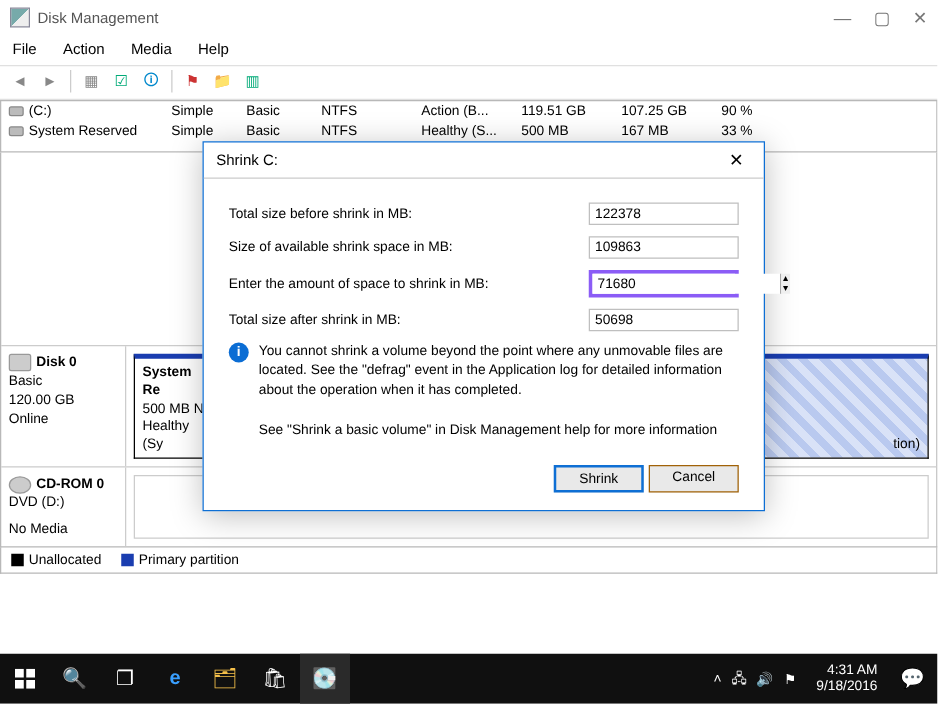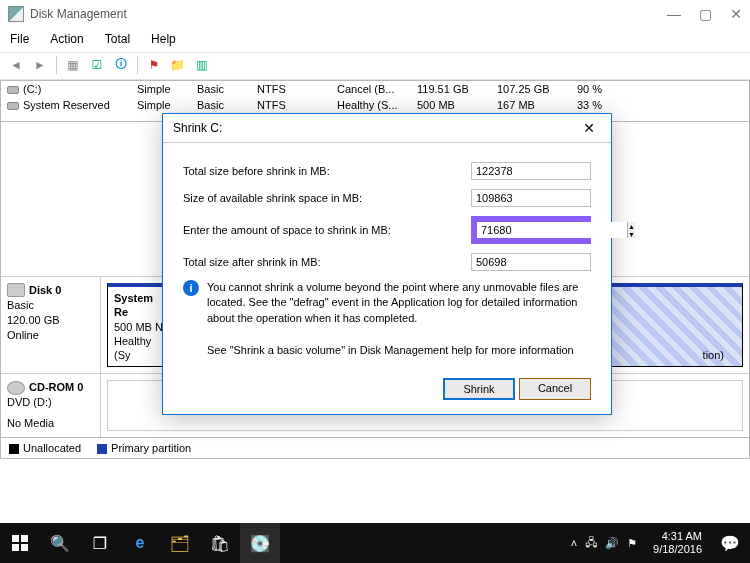--- a/index.html
+++ b/index.html
@@ -194,21 +194,21 @@
     width: 120px;
     border: 1px solid #bfbfbf;
     background: #fff;
     padding: 2px 4px;
     font-size: 11px;
     color: #000;
   }
   .dlg-row .spin {
     width: 120px;
     display: flex;
-    border: 6px solid #8b5cf6;
+    border: 3px solid #8b5cf6;
   }
   .dlg-row .spin input {
     flex:1; border:none; outline:none; font-size:11px; padding:2px 4px;
     background:#fff;
   }
   .dlg-row .spin .updn {
     width:16px; display:flex; flex-direction:column;
     border-left:1px solid #aaa;
   }
   .dlg-row .spin .updn span{
@@ -250,21 +250,21 @@
   <div class="winbtns">
     <span>—</span>
     <span>▢</span>
     <span>✕</span>
   </div>
 </div>
 
 <div class="menubar">
   <span>File</span>
   <span>Action</span>
-  <span>Total</span>
+  <span>Media</span>
   <span>Help</span>
 </div>
 
 <div class="toolbar">
   <span class="tbtn">◄</span>
   <span class="tbtn">►</span>
   <span class="tdiv"></span>
   <span class="tbtn">▦</span>
   <span class="tbtn" style="color:#0a7;">☑</span>
   <span class="tbtn" style="color:#08c;">🛈</span>
@@ -274,21 +274,21 @@
   <span class="tbtn" style="color:#0a7;">▥</span>
 </div>
 
 <div class="vol-table">
   <div class="vol-body">
     <div class="vol-row">
       <div><span class="diskglyph"></span><span>(C:)</span></div>
       <div>Simple</div>
       <div>Basic</div>
       <div>NTFS</div>
-      <div>Cancel (B...</div>
+      <div>Action (B...</div>
       <div>119.51 GB</div>
       <div>107.25 GB</div>
       <div>90 %</div>
     </div>
     <div class="vol-row">
       <div><span class="diskglyph"></span><span>System Reserved</span></div>
       <div>Simple</div>
       <div>Basic</div>
       <div>NTFS</div>
       <div>Healthy (S...</div>
@@ -312,21 +312,21 @@
       <div>120.00 GB</div>
       <div>Online</div>
     </div>
     <div class="disk-layout">
       <div class="part" style="width:70px">
         <b>System Re</b><br>
         <span>500 MB NT</span><br>
         <span>Healthy (Sy</span>
       </div>
       <div class="part hatched" style="flex:1; position:relative;">
-        <div style="position:absolute; right:18px; bottom:4px;">tion)</div>
+        <div style="position:absolute; right:6px; bottom:4px;">tion)</div>
       </div>
     </div>
   </div>
 
   <div class="disk-row cd">
     <div class="disk-info">
       <div class="diskhdr">
           <span class="dicon" style="border-radius:50%;"></span>
           <b>CD-ROM 0</b>
         </div>

